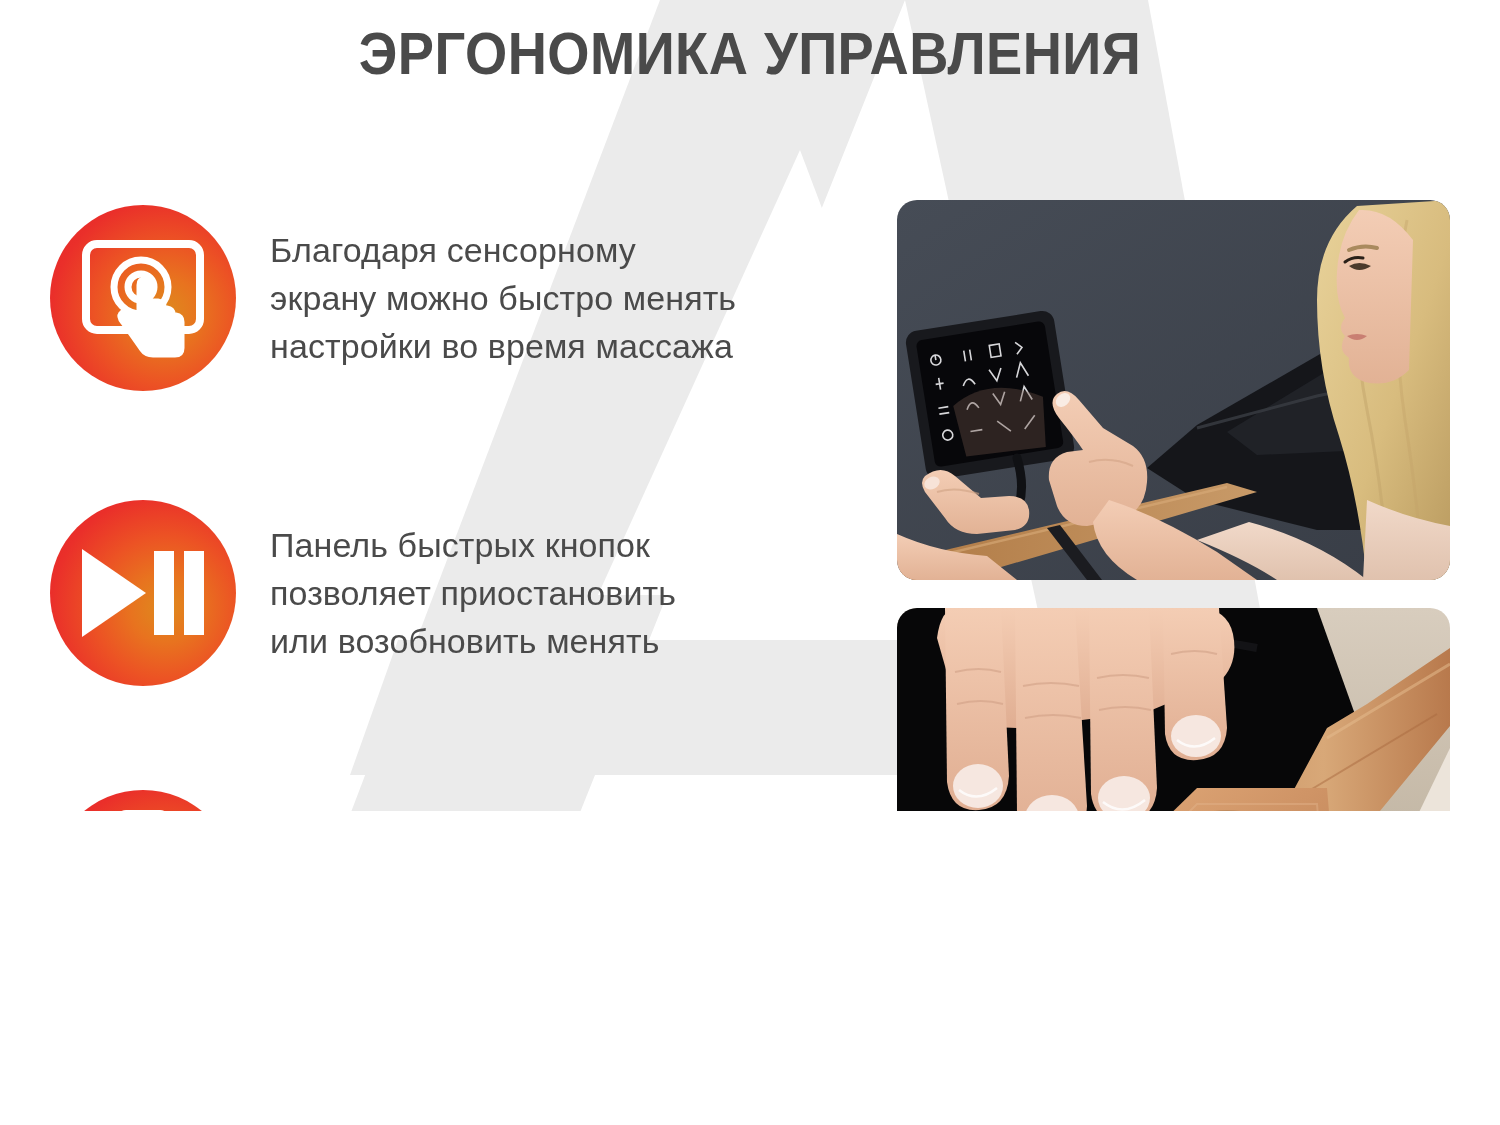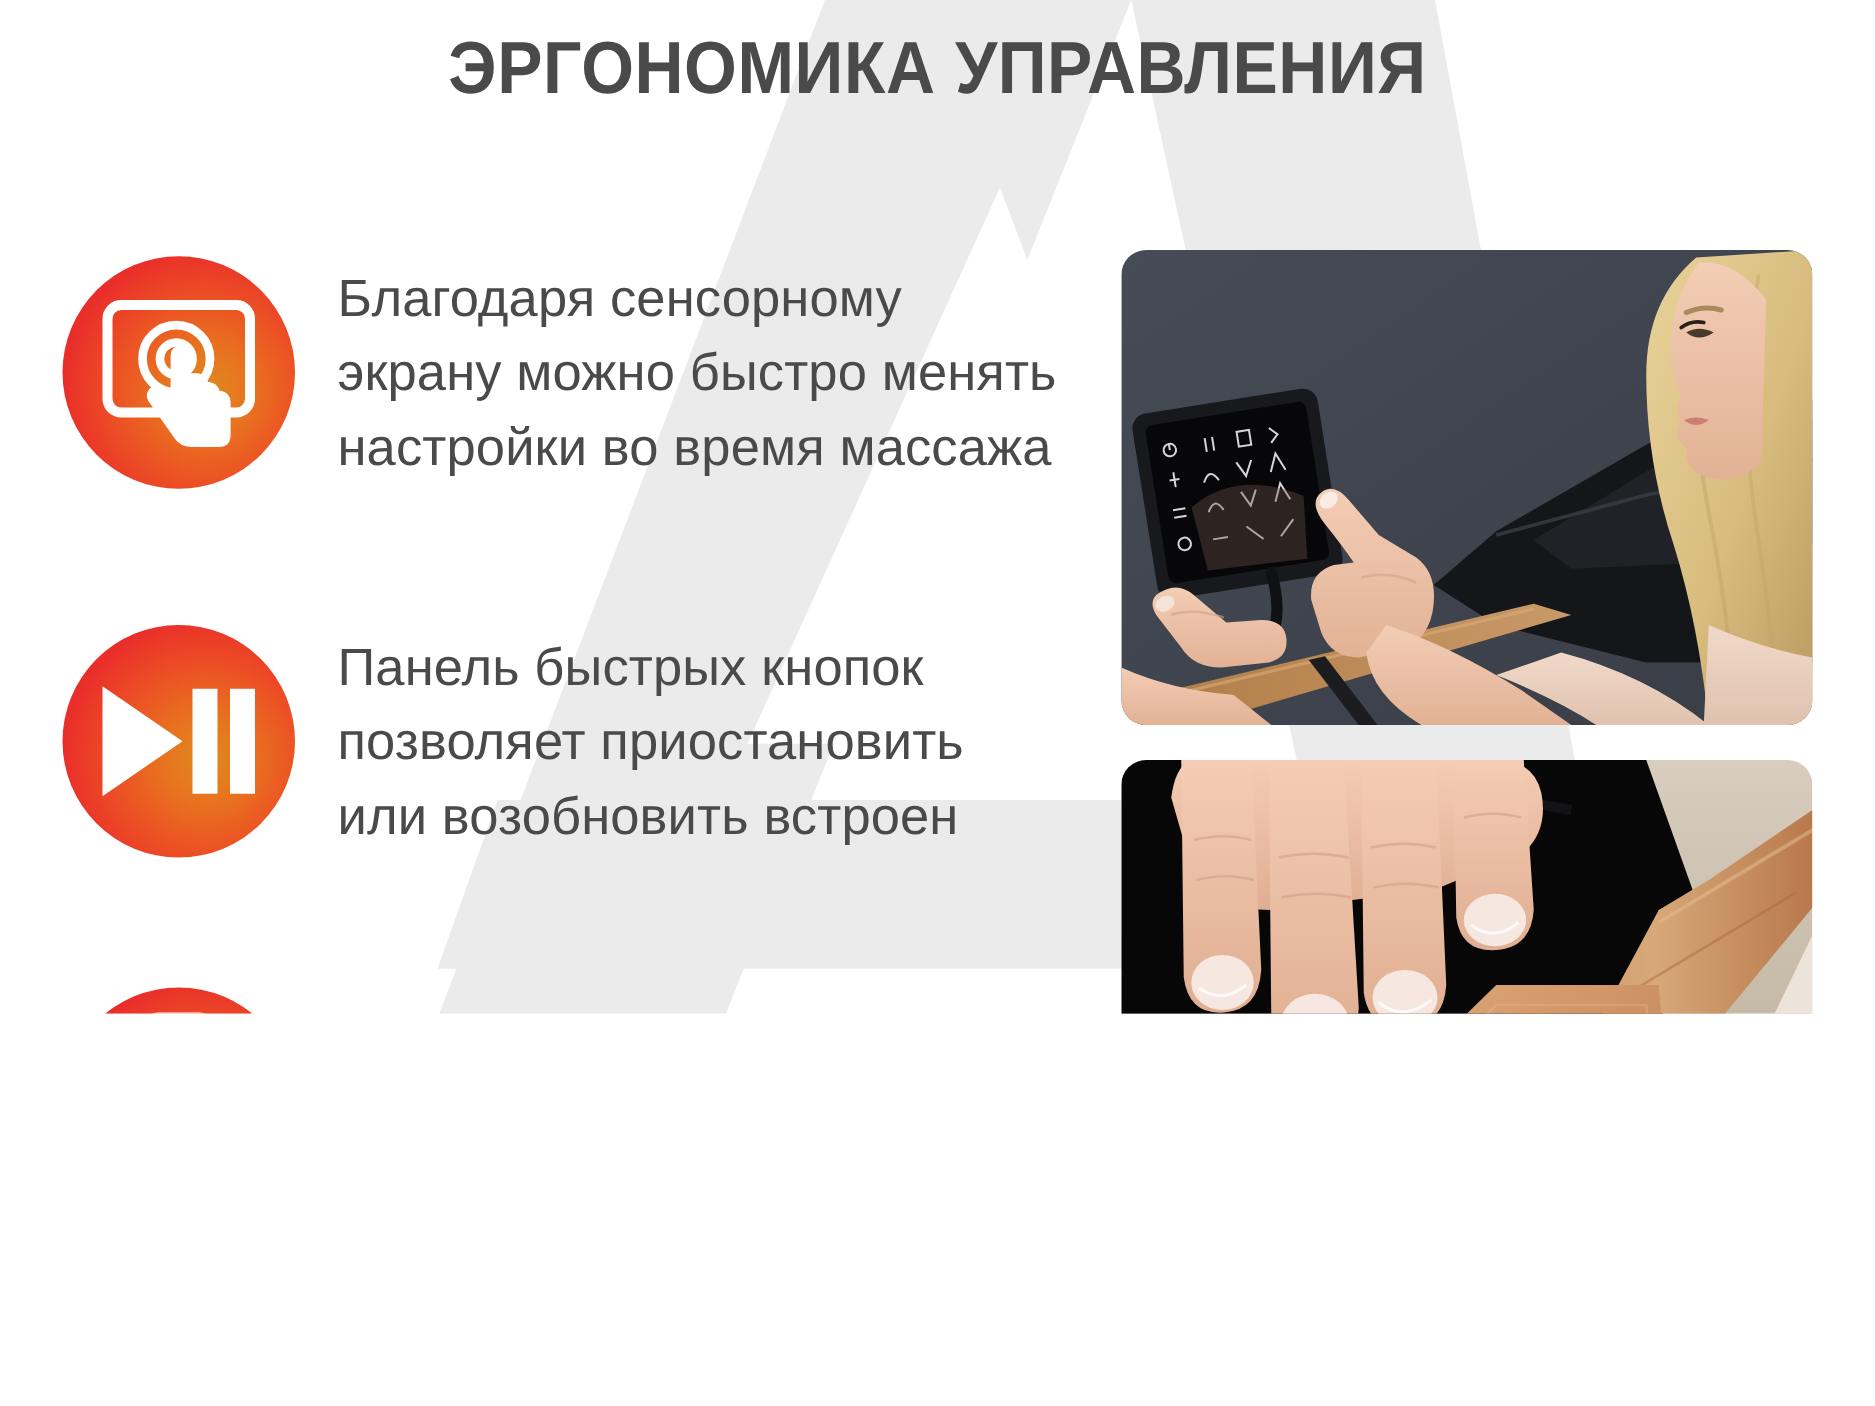--- a/index.html
+++ b/index.html
@@ -68,21 +68,21 @@
     background: radial-gradient(circle at 62% 58%, #de8a1d 0%, #e8731f 22%, #ec5324 45%, #ea2f2a 72%, #e32526 100%);
     display: flex;
     align-items: center;
     justify-content: center;
     overflow: hidden;
     text-align: right;
   }
   .badge svg { display: block; }
 
   .feature-text {
-    font-size: 42px;
+    font-size: 34px;
     line-height: 1.42;
     color: #4a4a4a;
     font-weight: 400;
     white-space: pre-line;
     letter-spacing: 0.1px;
   }
 
   
   .photo {
     position: absolute;
@@ -148,21 +148,21 @@
   <div class="feature feature-2">
     <div class="badge">
       <svg width="126" height="92" viewBox="0 0 126 92">
         <polygon points="2,2 66,46 2,90" fill="#ffffff"></polygon>
         <rect x="74" y="4" width="20" height="84" fill="#ffffff"></rect>
         <rect x="104" y="4" width="20" height="84" fill="#ffffff"></rect>
       </svg>
     </div>
     <div class="feature-text">Панель быстрых кнопок
 позволяет приостановить
-или возобновить встроен</div>
+или возобновить менять</div>
   </div>
 
   <div class="feature feature-3">
     <div class="badge">
       <svg width="104" height="150" viewBox="0 0 104 150">
 
         <rect x="25" y="2" width="54" height="44" rx="10" ry="10" fill="#ffffff"></rect>
         <circle cx="40" cy="22" r="7" fill="#e8551f"></circle>
         <circle cx="64" cy="22" r="7" fill="#e8551f"></circle>
 

